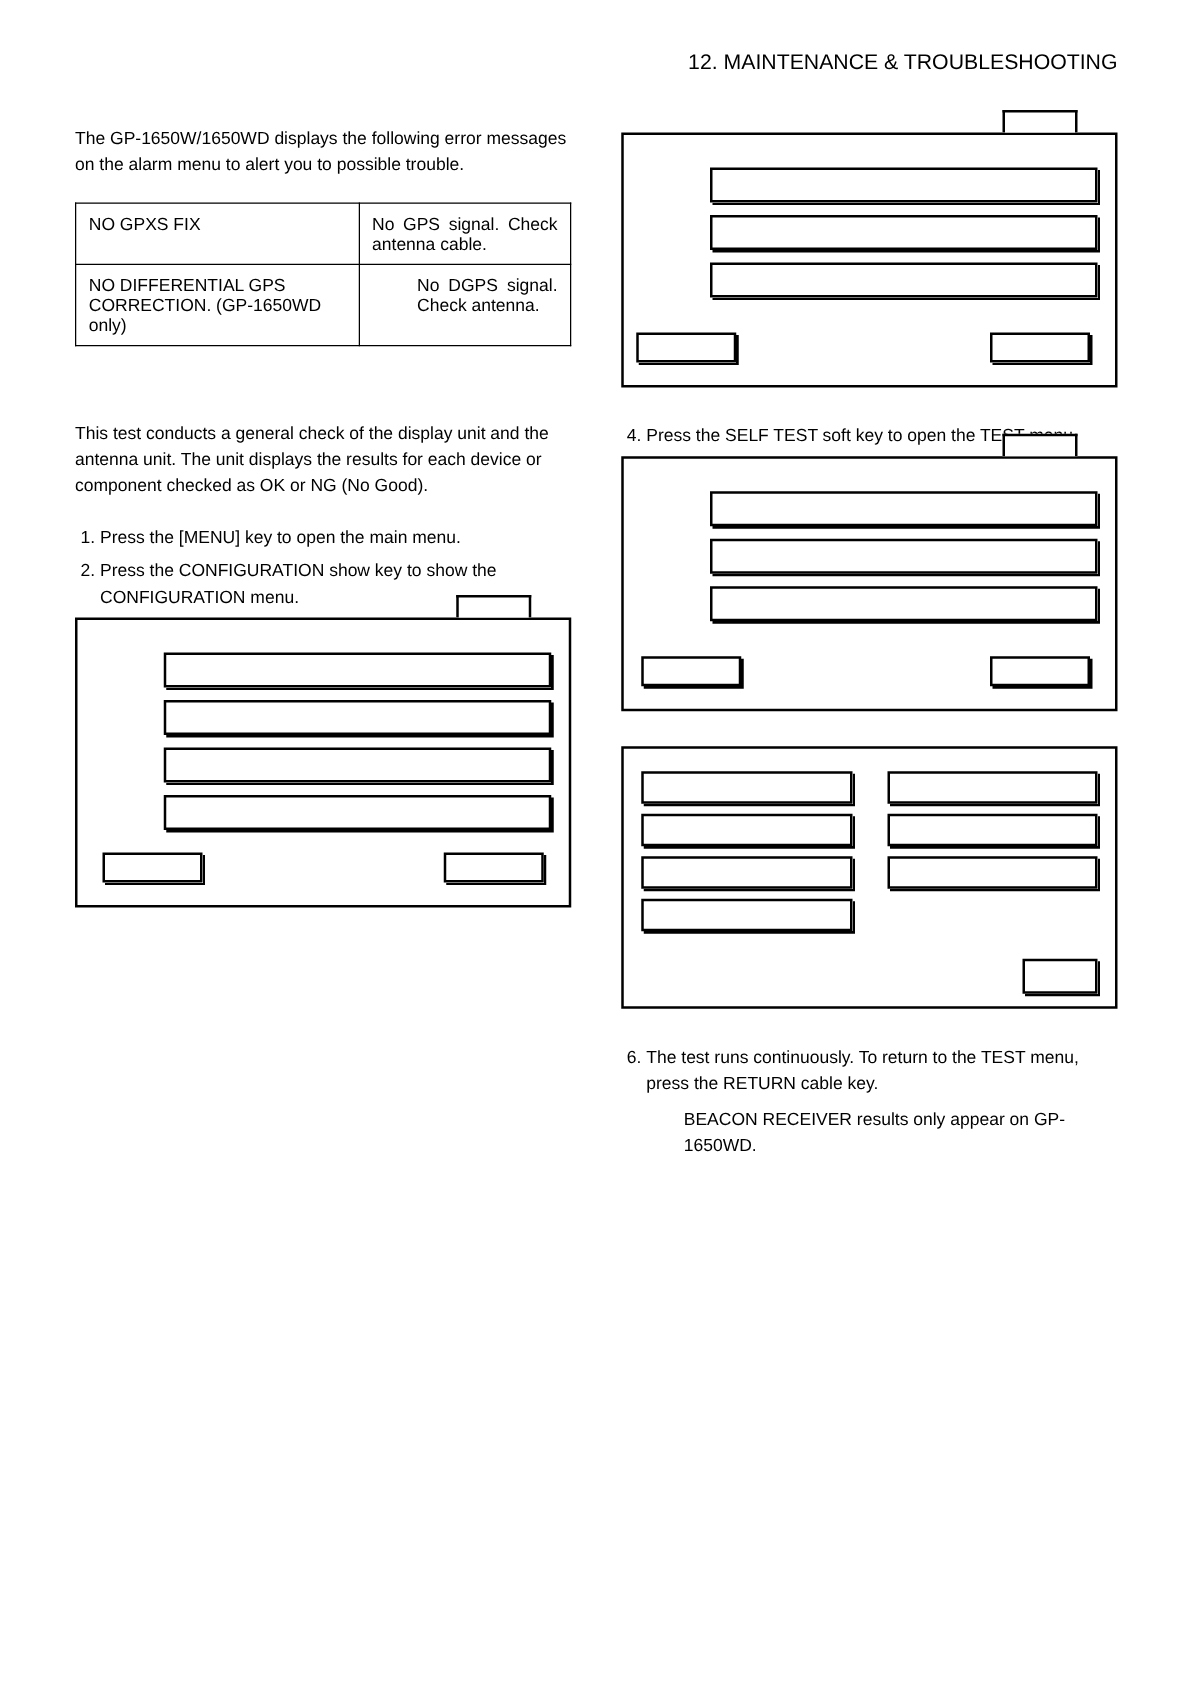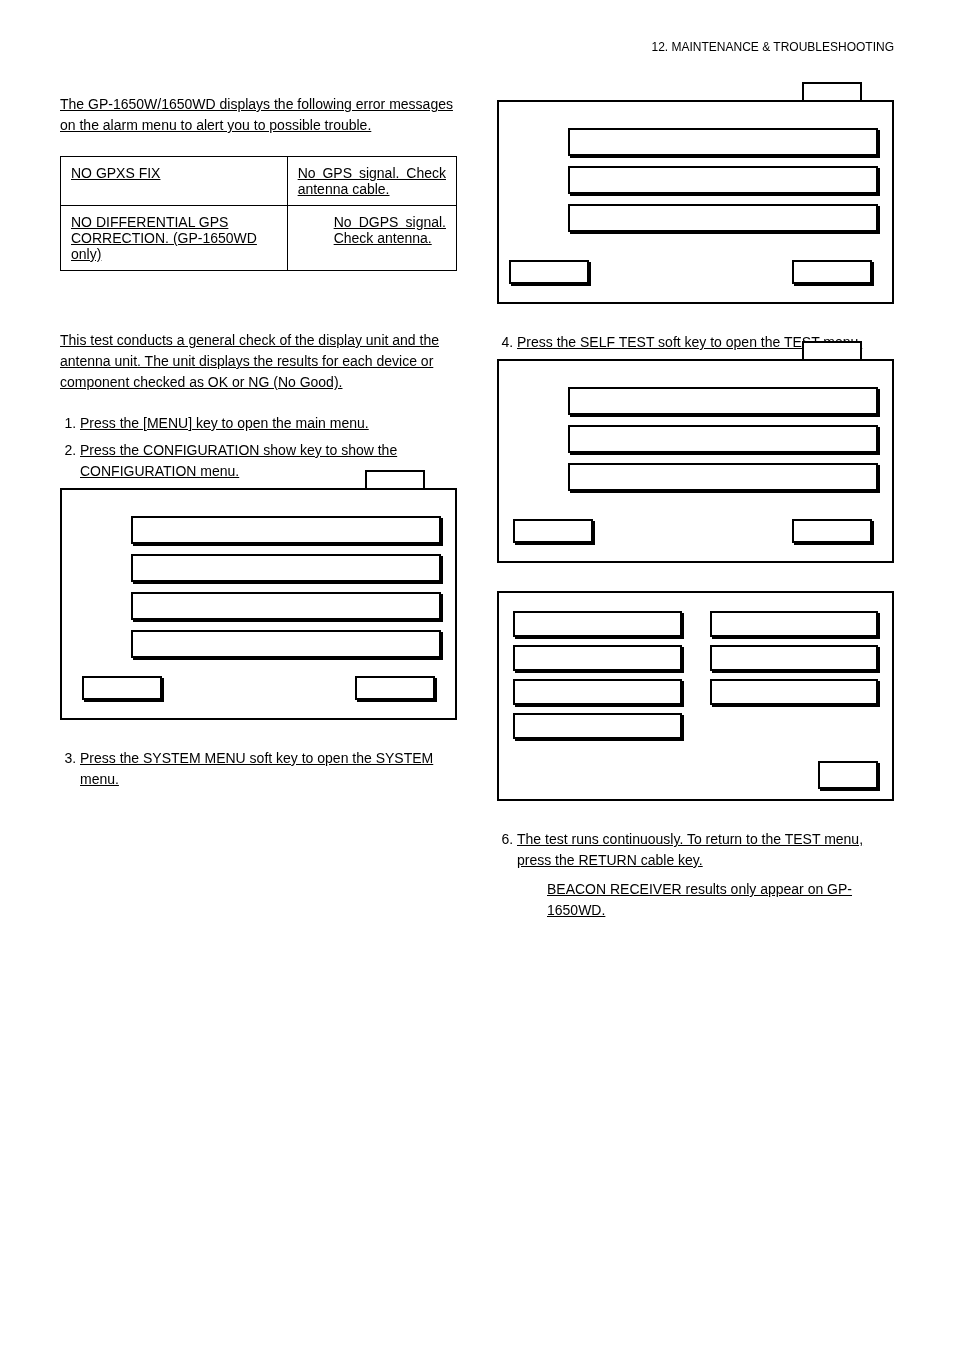--- a/index.html
+++ b/index.html
@@ -9,27 +9,26 @@
       font-family: Arial, Helvetica, sans-serif;
       background: #fff;
       color: #000;
       position: relative;
     }
     .page {
       padding: 40px 60px;
     }
     .header {
       text-align: right;
-      font-size: 12px;
+      font-size: 17px;
       margin-bottom: 40px;
     }
     .columns {
       display: flex;
       gap: 40px;
-      text-decoration: underline;
     }
     .col { flex: 1; }
     .para {
       font-size: 14px;
       line-height: 1.5;
       margin-bottom: 20px;
     }
     table.errtbl {
       width: 100%;
       border-collapse: collapse;
@@ -139,23 +138,20 @@
         <div class="menubtn wide"></div>
         <div class="menubtn wide"></div>
         <div class="menubtn wide"></div>
         <div class="menubtn wide"></div>
         <div class="bottomrow">
           <div class="smallbtn"></div>
           <div class="smallbtn"></div>
         </div>
       </div>
 
-      <ol start="3">
-        <li>Press the SYSTEM MENU soft key to open the SYSTEM menu.</li>
-      </ol>
     </div>
 
     <div class="col">
 
       <div class="menubox">
         <div class="menutab"></div>
         <div class="menubtn wide"></div>
         <div class="menubtn wide"></div>
         <div class="menubtn wide"></div>
         <div class="bottomrow" style="margin-top:28px;">

